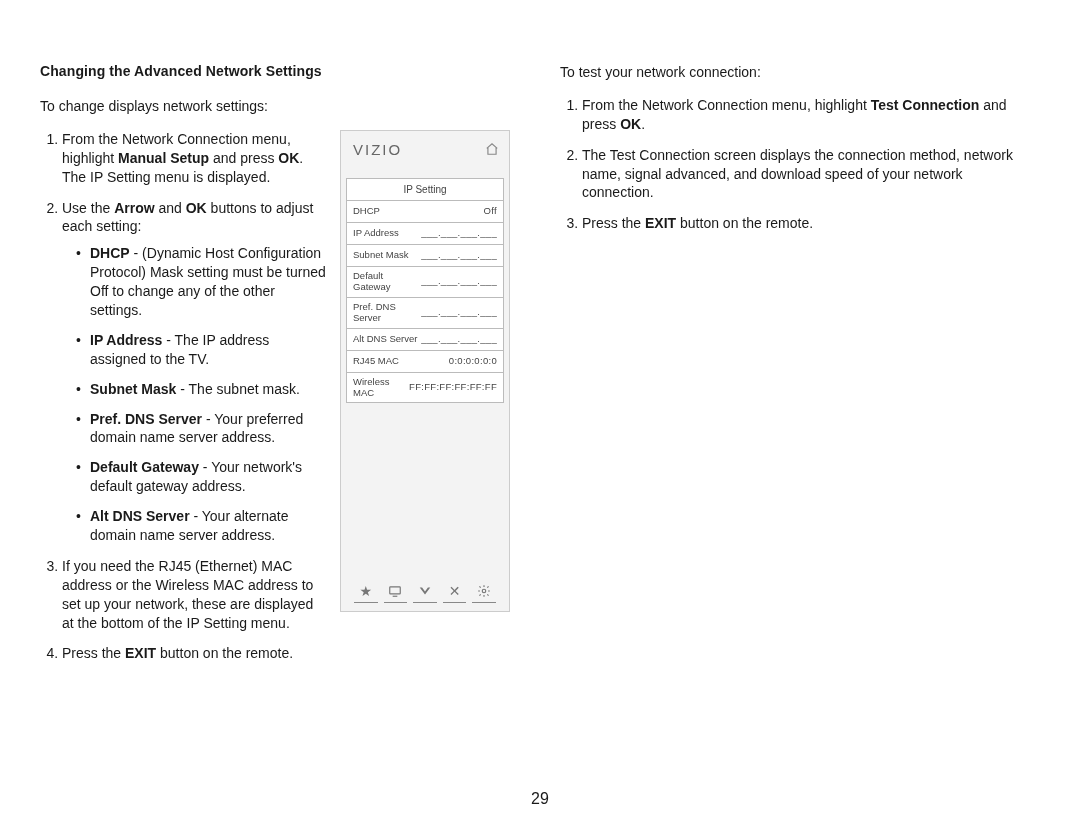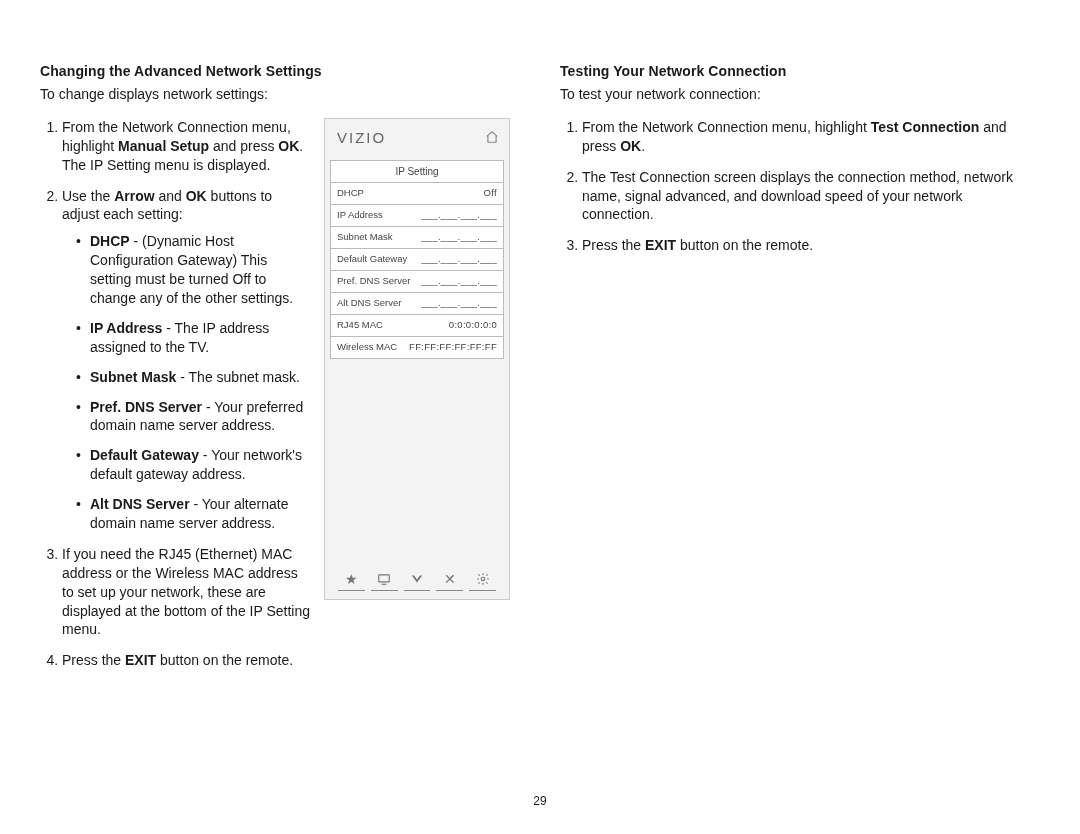--- a/index.html
+++ b/index.html
@@ -18,21 +18,21 @@
     padding: 63px 50px 0 40px;
     display: flex;
     gap: 50px;
   }
   .col {
     flex: 1;
   }
   .h {
     font-weight: 700;
     font-size: 14px;
-    margin: 0 0 6px 0;
+    margin: 0 0 18px 0;
     letter-spacing: 0.1px;
   }
   .p {
     margin: 0 0 14px 0;
     line-height: 1.35;
   }
   .justify {
     text-align: justify;
     text-justify: inter-word;
   }
@@ -61,21 +61,21 @@
     position: absolute;
     left: 0;
     top: 0;
   }
   b { font-weight: 700; }
   .left-flow {
     position: relative;
   }
   .tv-figure {
     float: right;
-    width: 186px;
+    width: 170px;
     height: 482px;
     margin: 0 0 8px 12px;
     border: 1px solid #ccc;
     background: #f3f3f3;
     box-sizing: border-box;
     position: relative;
   }
   .tv-head {
     display: flex;
     align-items: center;
@@ -89,21 +89,21 @@
     color: #666;
   }
   .home-icon {
     width: 14px;
     height: 14px;
     display: inline-block;
     position: relative;
   }
   .home-icon svg { width: 14px; height: 14px; }
   .tv-rows {
-    margin: 6px 5px;
+    margin: 12px 5px;
     border: 1px solid #bbb;
     border-bottom: none;
     background: #fff;
   }
   .tv-row {
     display: flex;
     align-items: center;
     justify-content: space-between;
     border-bottom: 1px solid #bbb;
     font-size: 9.5px;
@@ -141,21 +141,21 @@
     align-items: center;
     justify-content: center;
   }
   .ficon svg { width: 14px; height: 14px; }
   .pagenum {
     position: absolute;
     bottom: 26px;
     left: 0;
     width: 1080px;
     text-align: center;
-    font-size: 12px;
+    font-size: 16px;
   }
 </style>
 </head>
 <body>
 
 <div class="page">
 
   <div class="col left-flow">
     <div class="h">Changing the Advanced Network Settings</div>
     <div class="p">To change displays network settings:</div>
@@ -229,35 +229,34 @@
       </div>
     </div>
 
     <ol class="top">
       <li>
         <span>From the Network Connection menu, highlight </span><b>Manual Setup</b><span> and press </span><b>OK</b><span>. The IP Setting menu is displayed.</span>
       </li>
       <li>
         <span>Use the </span><b>Arrow</b><span> and </span><b>OK</b><span> buttons to adjust each setting:</span>
         <ul class="sub">
-          <li><b>DHCP</b><span> - (Dynamic Host Configuration Gateway) This setting must be turned Off to change any of the other settings.</span></li>
+          <li><b>DHCP</b><span> - (Dynamic Host Configuration Protocol) Mask setting must be turned Off to change any of the other settings.</span></li>
           <li><b>IP Address</b><span> - The IP address assigned to the TV.</span></li>
           <li><b>Subnet Mask</b><span> - The subnet mask.</span></li>
           <li><b>Pref. DNS Server</b><span> - Your preferred domain name server address.</span></li>
           <li><b>Default Gateway</b><span> - Your network's default gateway address.</span></li>
           <li><b>Alt DNS Server</b><span> - Your alternate domain name server address.</span></li>
         </ul>
       </li>
       <li><span>If you need the RJ45 (Ethernet) MAC address or the Wireless MAC address to set up your network, these are displayed at the bottom of the IP Setting menu.</span></li>
       <li><span>Press the </span><b>EXIT</b><span> button on the remote.</span></li>
     </ol>
   </div>
 
   <div class="col">
-    <div class="h">Testing Your Network Connection</div>
     <div class="p">To test your network connection:</div>
     <ol class="top">
       <li>
         <span>From the Network Connection menu, highlight </span><b>Test Connection</b><span> and press </span><b>OK</b><span>.</span>
       </li>
       <li><span>The Test Connection screen displays the connection method, network name, signal advanced, and download speed of your network connection.</span></li>
       <li><span>Press the </span><b>EXIT</b><span> button on the remote.</span></li>
     </ol>
   </div>
 </div>

